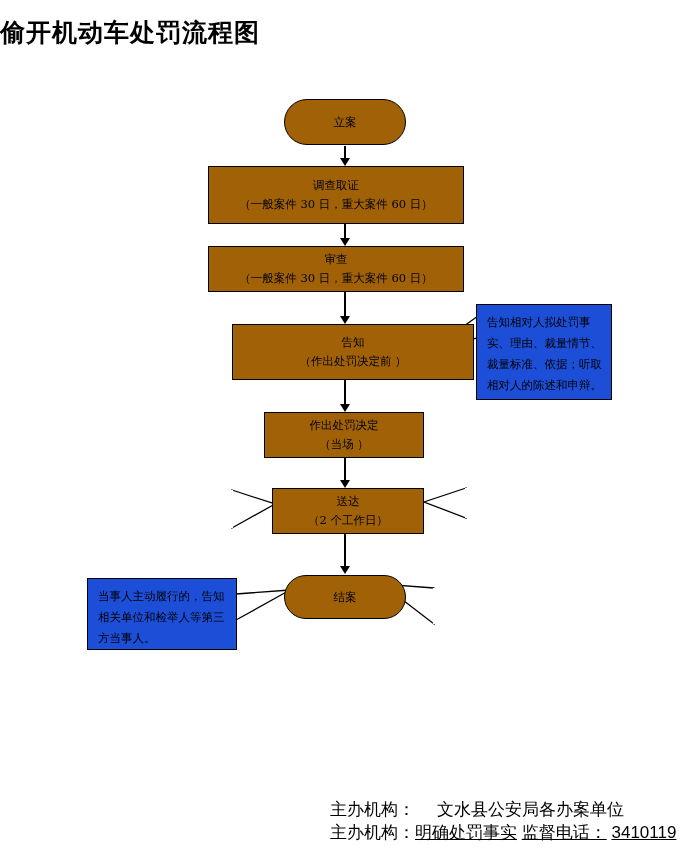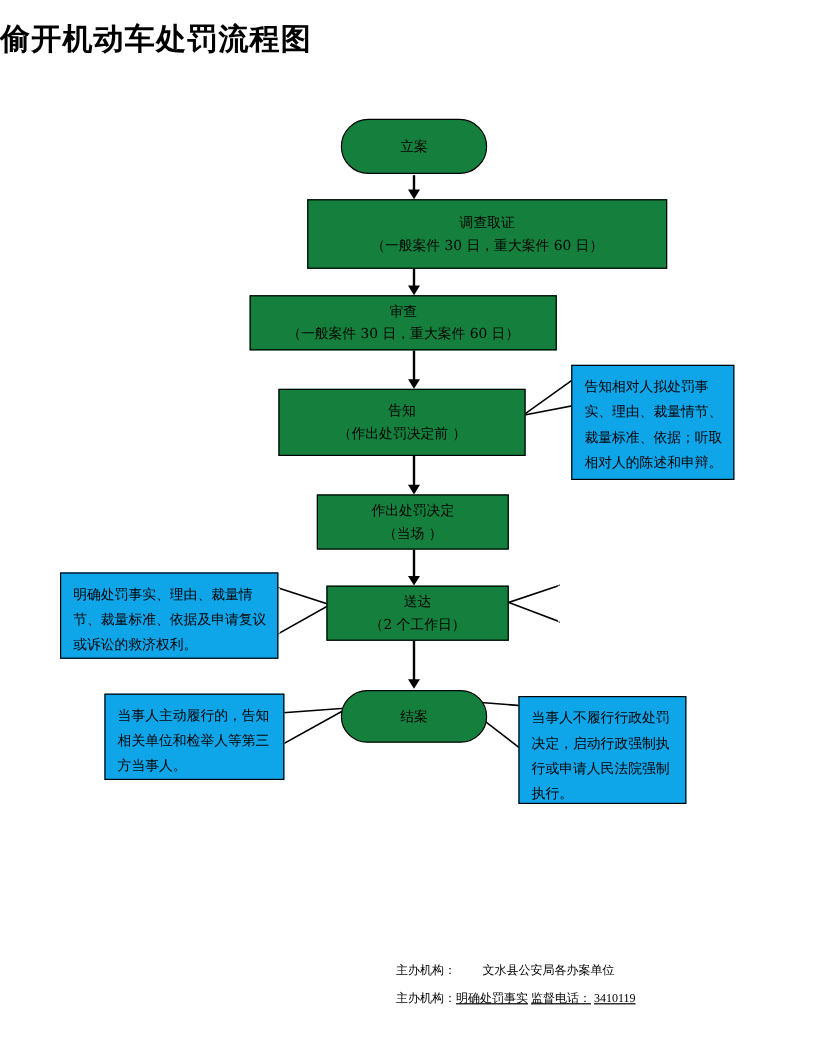--- a/index.html
+++ b/index.html
@@ -32,41 +32,41 @@
     font-weight: bold;
     font-size: 25px;
     letter-spacing: 1px;
     line-height: 30px;
   }
 
   
   .node {
     box-sizing: border-box;
     border: 1.3px solid #000;
-    background: #15803d;
+    background: #a16207;
     display: flex;
     flex-direction: column;
     align-items: center;
     justify-content: center;
     font-family: "DejaVu Serif", "Liberation Serif", serif;
     font-size: 11.5px;
     line-height: 19px;
     text-align: center;
   }
   .node.terminal {
     border-radius: 26px;
   }
   .node .l1 { display: block; }
   .node .l2 { display: block; }
 
   
   .callout {
     box-sizing: border-box;
     border: 1.3px solid #000;
-    background: #0ea5e9;
+    background: #1d4ed8;
     font-family: "DejaVu Serif", "Liberation Serif", serif;
     font-size: 11.5px;
     line-height: 21px;
     text-align: left;
     padding: 7px 9px 6px 10px;
   }
 
   
   .vline {
     background: #000;
@@ -84,22 +84,22 @@
     position: absolute;
     left: 0; top: 0;
     width: 680px; height: 866px;
     pointer-events: none;
   }
 
   
   #footer {
     left: 0; top: 798px;
     width: 680px;
-    font-family: Liberation Serif, serif;
-    font-size: 10px;
+    font-family: Liberation Sans, sans-serif;
+    font-size: 17px;
     line-height: 23px;
   }
   .foot-row {
     display: block;
     padding-left: 330px;
     white-space: nowrap;
   }
   .u { text-decoration: underline; }
   .gap { display: inline-block; width: 22px; }
 </style>
@@ -143,57 +143,55 @@
     <line x1="236" y1="594" x2="236" y2="620" stroke="#ffffff" stroke-width="2.2"></line>
 
     <polygon points="434,588 382,584 434,624" fill="#ffffff" stroke="#000000" stroke-width="1.3" stroke-linejoin="miter"></polygon>
     <line x1="434" y1="588" x2="434" y2="624" stroke="#ffffff" stroke-width="2.2"></line>
   </svg>
 
   <div class="abs node terminal" style="left:284px; top:99px; width:122px; height:46px;">
     <span class="l1">立案</span>
   </div>
 
-  <div class="abs node" style="left:208px; top:166px; width:300px; height:58px;margin-left:48px;">
+  <div class="abs node" style="left:208px; top:166px; width:256px; height:58px;">
     <span class="l1">调查取证</span>
     <span class="l2">（一般案件 30 日，重大案件 60 日）</span>
   </div>
 
   <div class="abs node" style="left:208px; top:246px; width:256px; height:46px;">
     <span class="l1">审查</span>
     <span class="l2">（一般案件 30 日，重大案件 60 日）</span>
   </div>
 
-  <div class="abs node" style="left:232px; top:324px; width:206px; height:56px;">
+  <div class="abs node" style="left:232px; top:324px; width:242px; height:56px;">
     <span class="l1">告知</span>
     <span class="l2">（作出处罚决定前 ）</span>
   </div>
 
   <div class="abs node" style="left:264px; top:412px; width:160px; height:46px;">
     <span class="l1">作出处罚决定</span>
     <span class="l2">（当场 ）</span>
   </div>
 
   <div class="abs node" style="left:272px; top:488px; width:152px; height:46px;">
     <span class="l1">送达</span>
     <span class="l2">（2 个工作日）</span>
   </div>
 
   <div class="abs node terminal" style="left:284px; top:575px; width:122px; height:44px;">
     <span class="l1">结案</span>
   </div>
 
   <div class="abs callout" style="left:476px; top:304px; width:136px; height:96px;">告知相对人拟处罚事实、理由、裁量情节、裁量标准、依据；听取相对人的陈述和申辩。</div>
 
-  <div class="abs callout" style="left:50px; top:477px; width:182px; height:72px;">明确处罚事实、理由、裁量情节、裁量标准、依据及申请复议或诉讼的救济权利。</div>
 
 
   <div class="abs callout" style="left:87px; top:578px; width:150px; height:72px;">当事人主动履行的，告知相关单位和检举人等第三方当事人。</div>
 
-  <div class="abs callout" style="left:432px; top:580px; width:140px; height:90px;">当事人不履行行政处罚决定，启动行政强制执行或申请人民法院强制执行。</div>
 
   <div id="footer" class="abs">
     <div class="foot-row">
       <span>主办机构：</span><span class="gap"></span><span>文水县公安局各办案单位</span>
     </div>
     <div class="foot-row">
       <span>主办机构：</span><span class="u">明确处罚事实</span> <span class="u">监督电话：</span> <span class="u">3410119</span>
     </div>
   </div>
 

